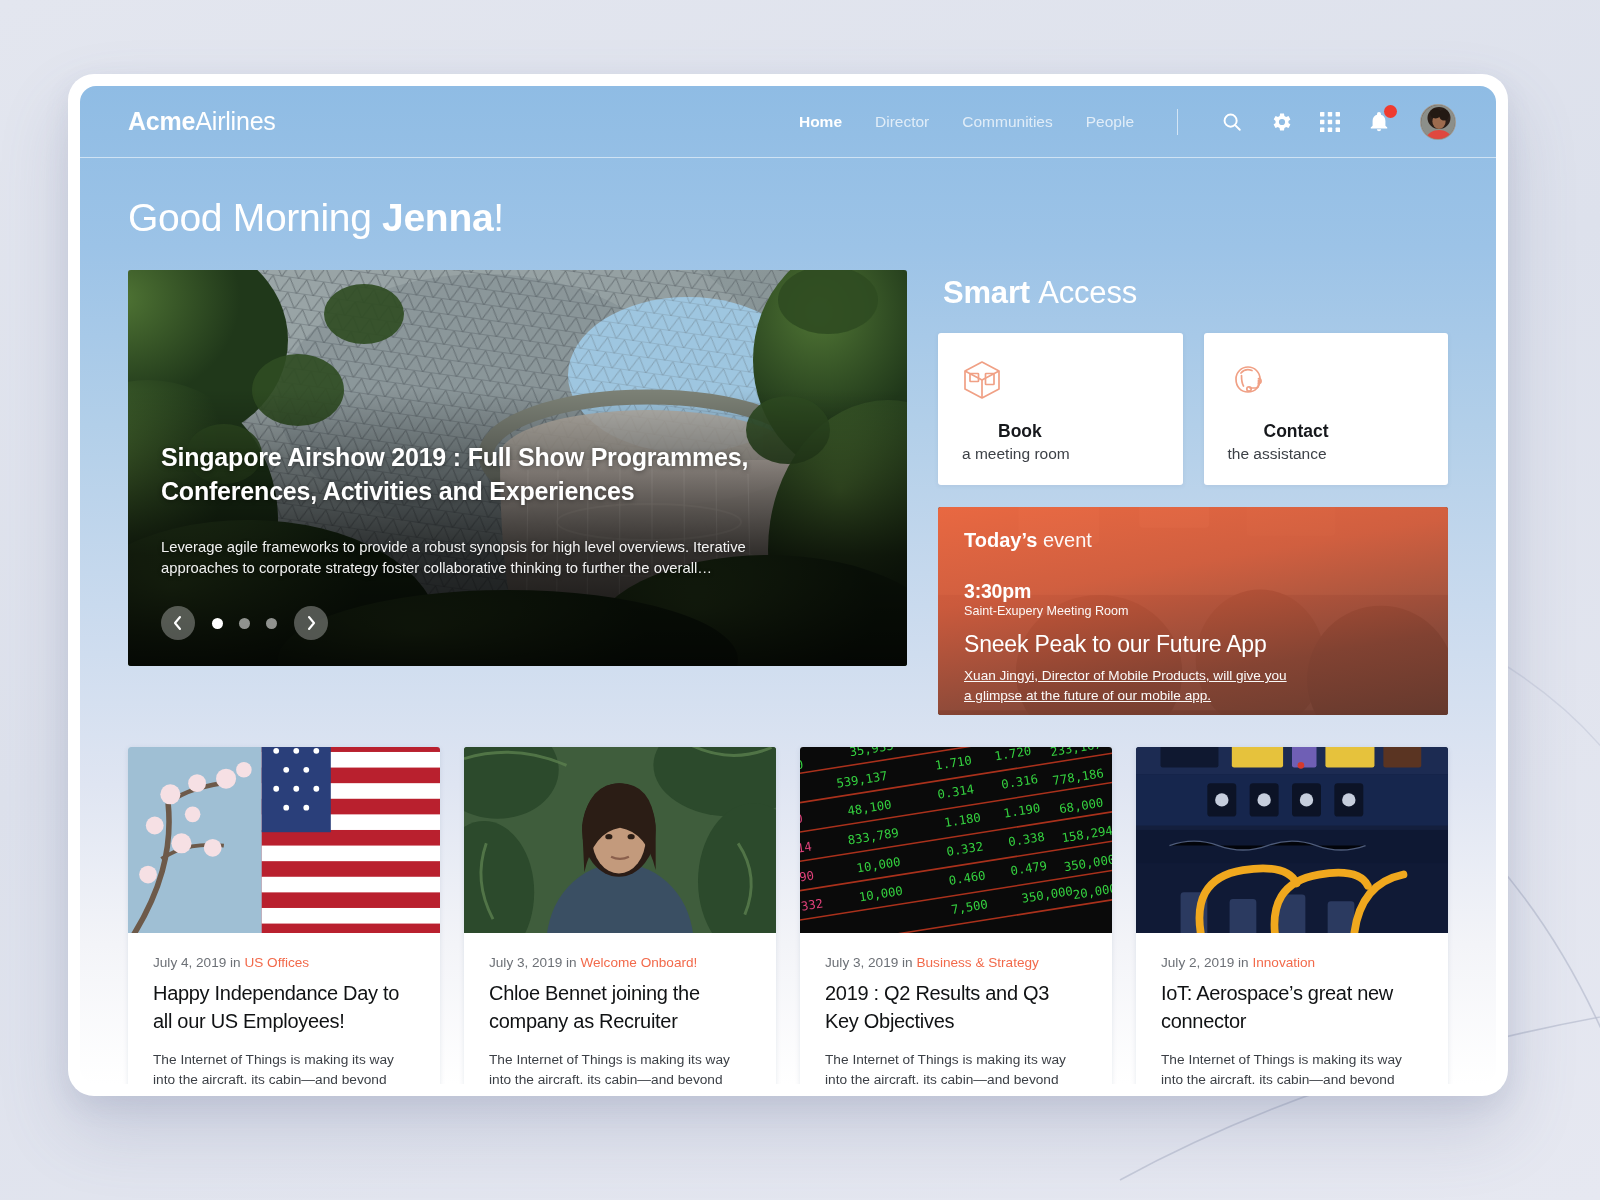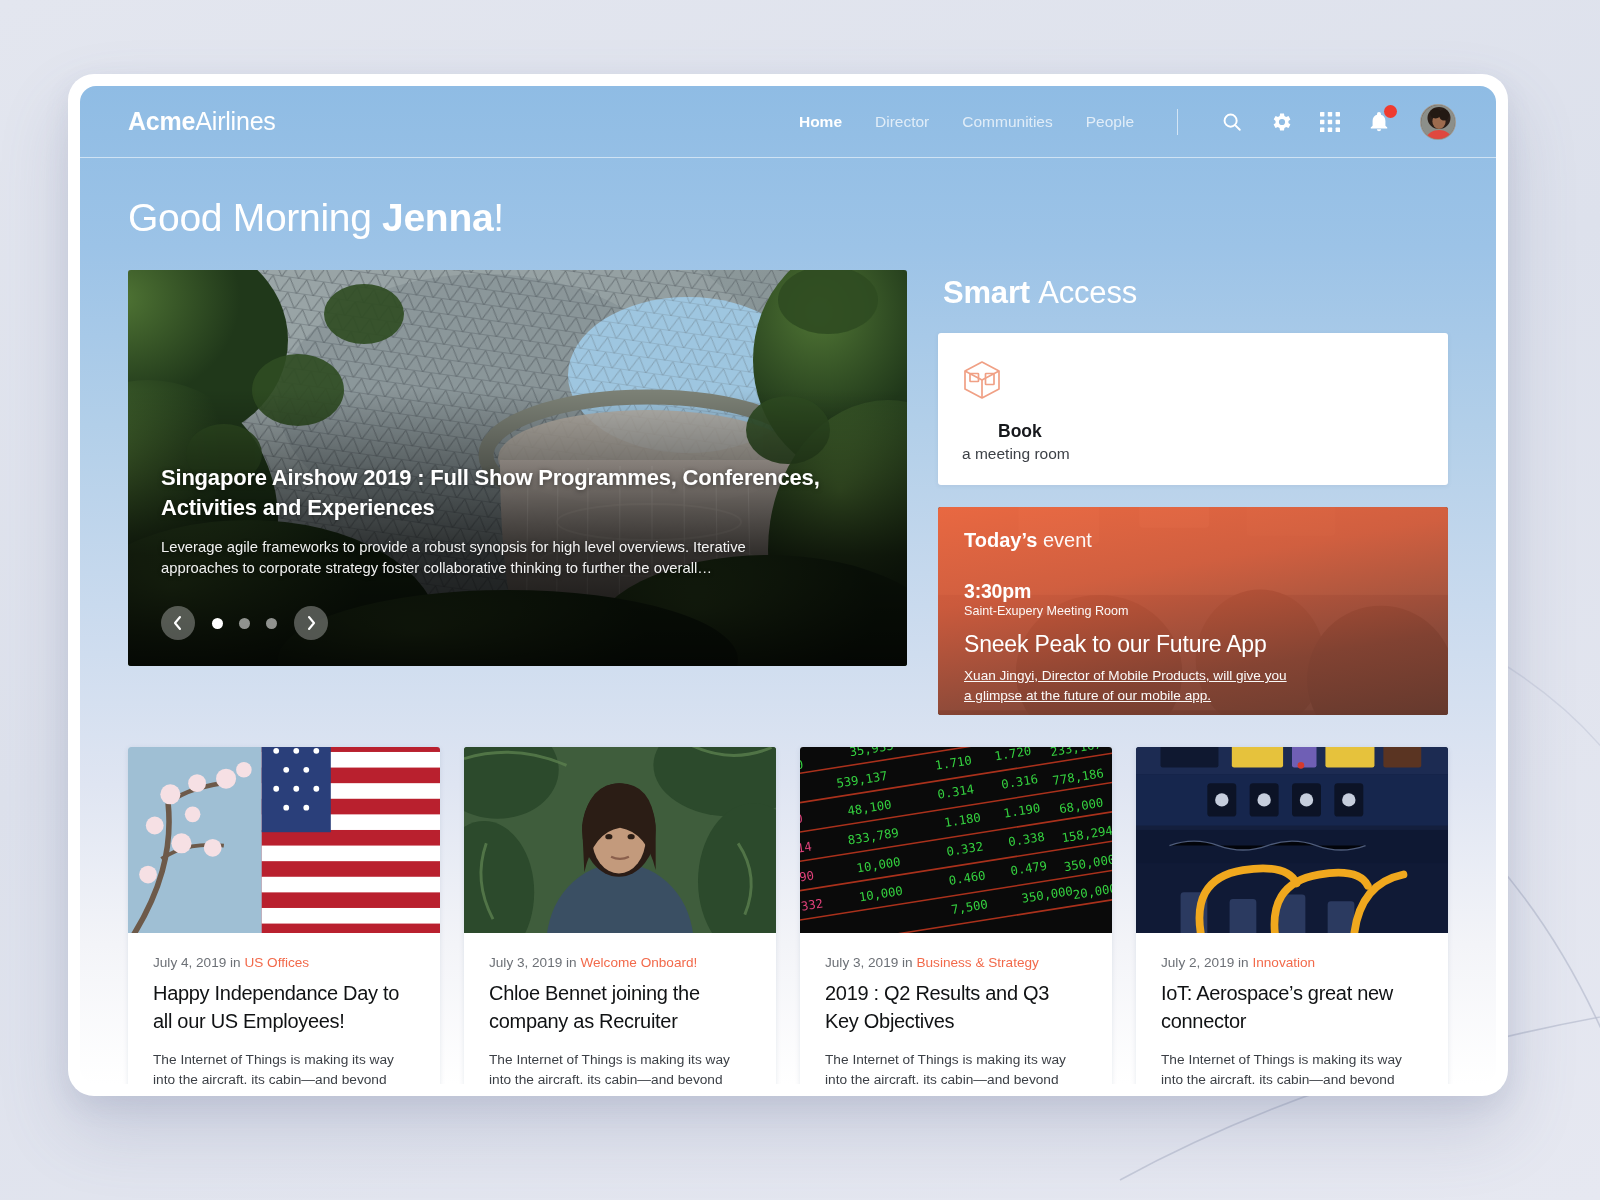--- a/index.html
+++ b/index.html
@@ -176,25 +176,25 @@
         rgba(0,0,0,0.88) 100%);
   }
   .hero-body {
     position: absolute;
     left: 33px;
     right: 40px;
     bottom: 26px;
     color: #fff;
   }
   .hero-title {
-    font-size: 22px;
+    font-size: 25px;
     font-weight: 700;
     line-height: 1.35;
     letter-spacing: -0.2px;
-    margin-bottom: 14px;
+    margin-bottom: 28px;
     text-shadow: 0 1px 5px rgba(0,0,0,0.45);
   }
   .hero-desc {
     font-size: 14.8px;
     font-weight: 400;
     line-height: 1.47;
     color: rgba(255,255,255,0.94);
     max-width: 640px;
     text-shadow: 0 1px 4px rgba(0,0,0,0.45);
   }
@@ -543,20 +543,34 @@
                 <polyline points="3,12 20,21 37,12"></polyline>
                 <line x1="20" y1="21" x2="20" y2="39"></line>
                 <rect x="8" y="14.5" width="8.5" height="8" rx="0.6"></rect>
                 <rect x="23.5" y="14.5" width="8.5" height="11" rx="0.6"></rect>
               </svg>
             </div>
             <div class="tile-strong">Book</div>
             <div class="tile-sub">a meeting room</div>
           </div>
 
+          <div class="tile">
+            <div class="tile-icon">
+              <svg width="40" height="42" viewBox="0 0 40 42" fill="none" stroke="#f0a085" stroke-width="1.7" stroke-linejoin="round" stroke-linecap="round">
+                <path d="M8 20a12 12 0 1 1 24 0c0 8-5 13-12 13S8 28 8 20z"></path>
+                <path d="M13 14c2.5-3 7-4 11-2.5"></path>
+                <path d="M13.5 16.5c0 5 0.5 8 2 10.5"></path>
+                <path d="M30.5 21v5a3 3 0 0 1-3 3h-5.5"></path>
+                <circle cx="21" cy="30" r="2.2"></circle>
+                <path d="M30.5 19.5c1.6 0 2.6 1 2.6 2.6s-1 2.6-2.6 2.6"></path>
+              </svg>
+            </div>
+            <div class="tile-strong">Contact</div>
+            <div class="tile-sub">the assistance</div>
+          </div>
         </div>
 
         <div class="event">
           <svg class="event-photo" width="100%" height="100%" viewBox="0 0 380 208" preserveAspectRatio="xMidYMid slice">
             <rect width="380" height="208" fill="#6d5246"></rect>
             <rect x="0" y="0" width="380" height="92" fill="#8a6b57"></rect>
             <rect x="60" y="14" width="60" height="40" rx="3" fill="#9d7f69" opacity="0.8"></rect>
             <rect x="150" y="8" width="52" height="34" rx="3" fill="#a58871" opacity="0.7"></rect>
             <rect x="230" y="18" width="66" height="30" rx="3" fill="#96775f" opacity="0.7"></rect>
             <ellipse cx="120" cy="150" rx="62" ry="58" fill="#4e392e"></ellipse>

